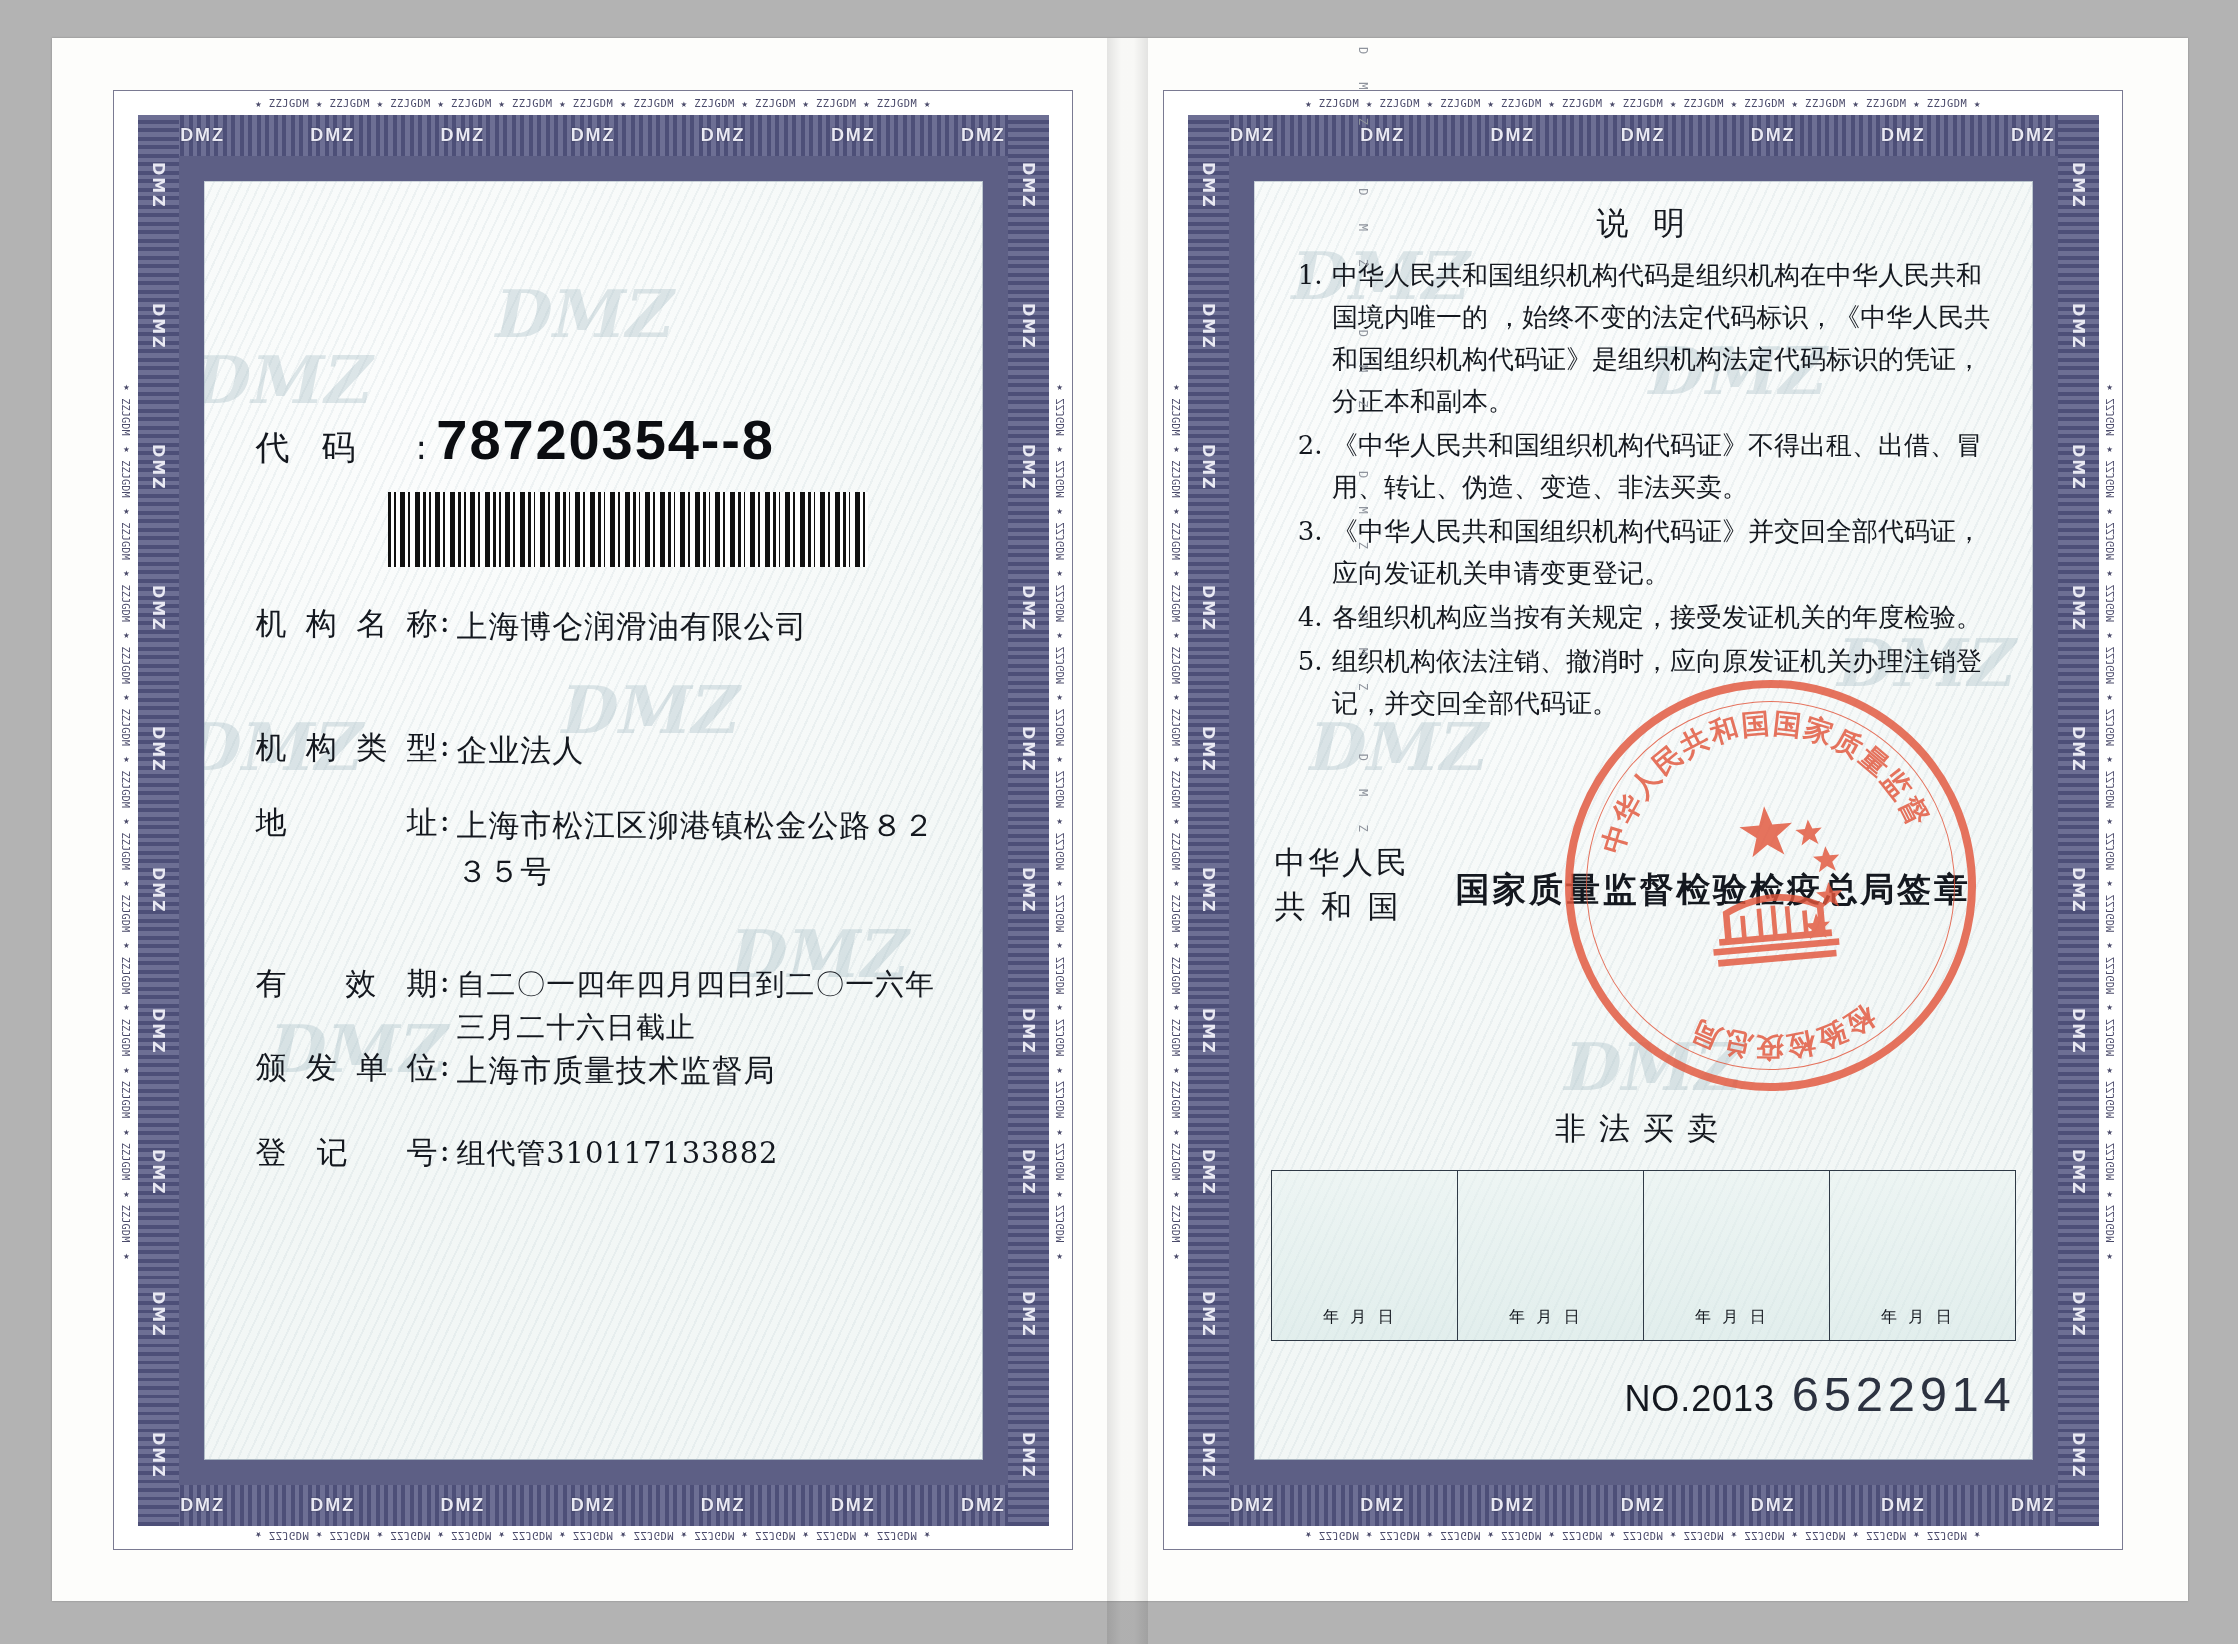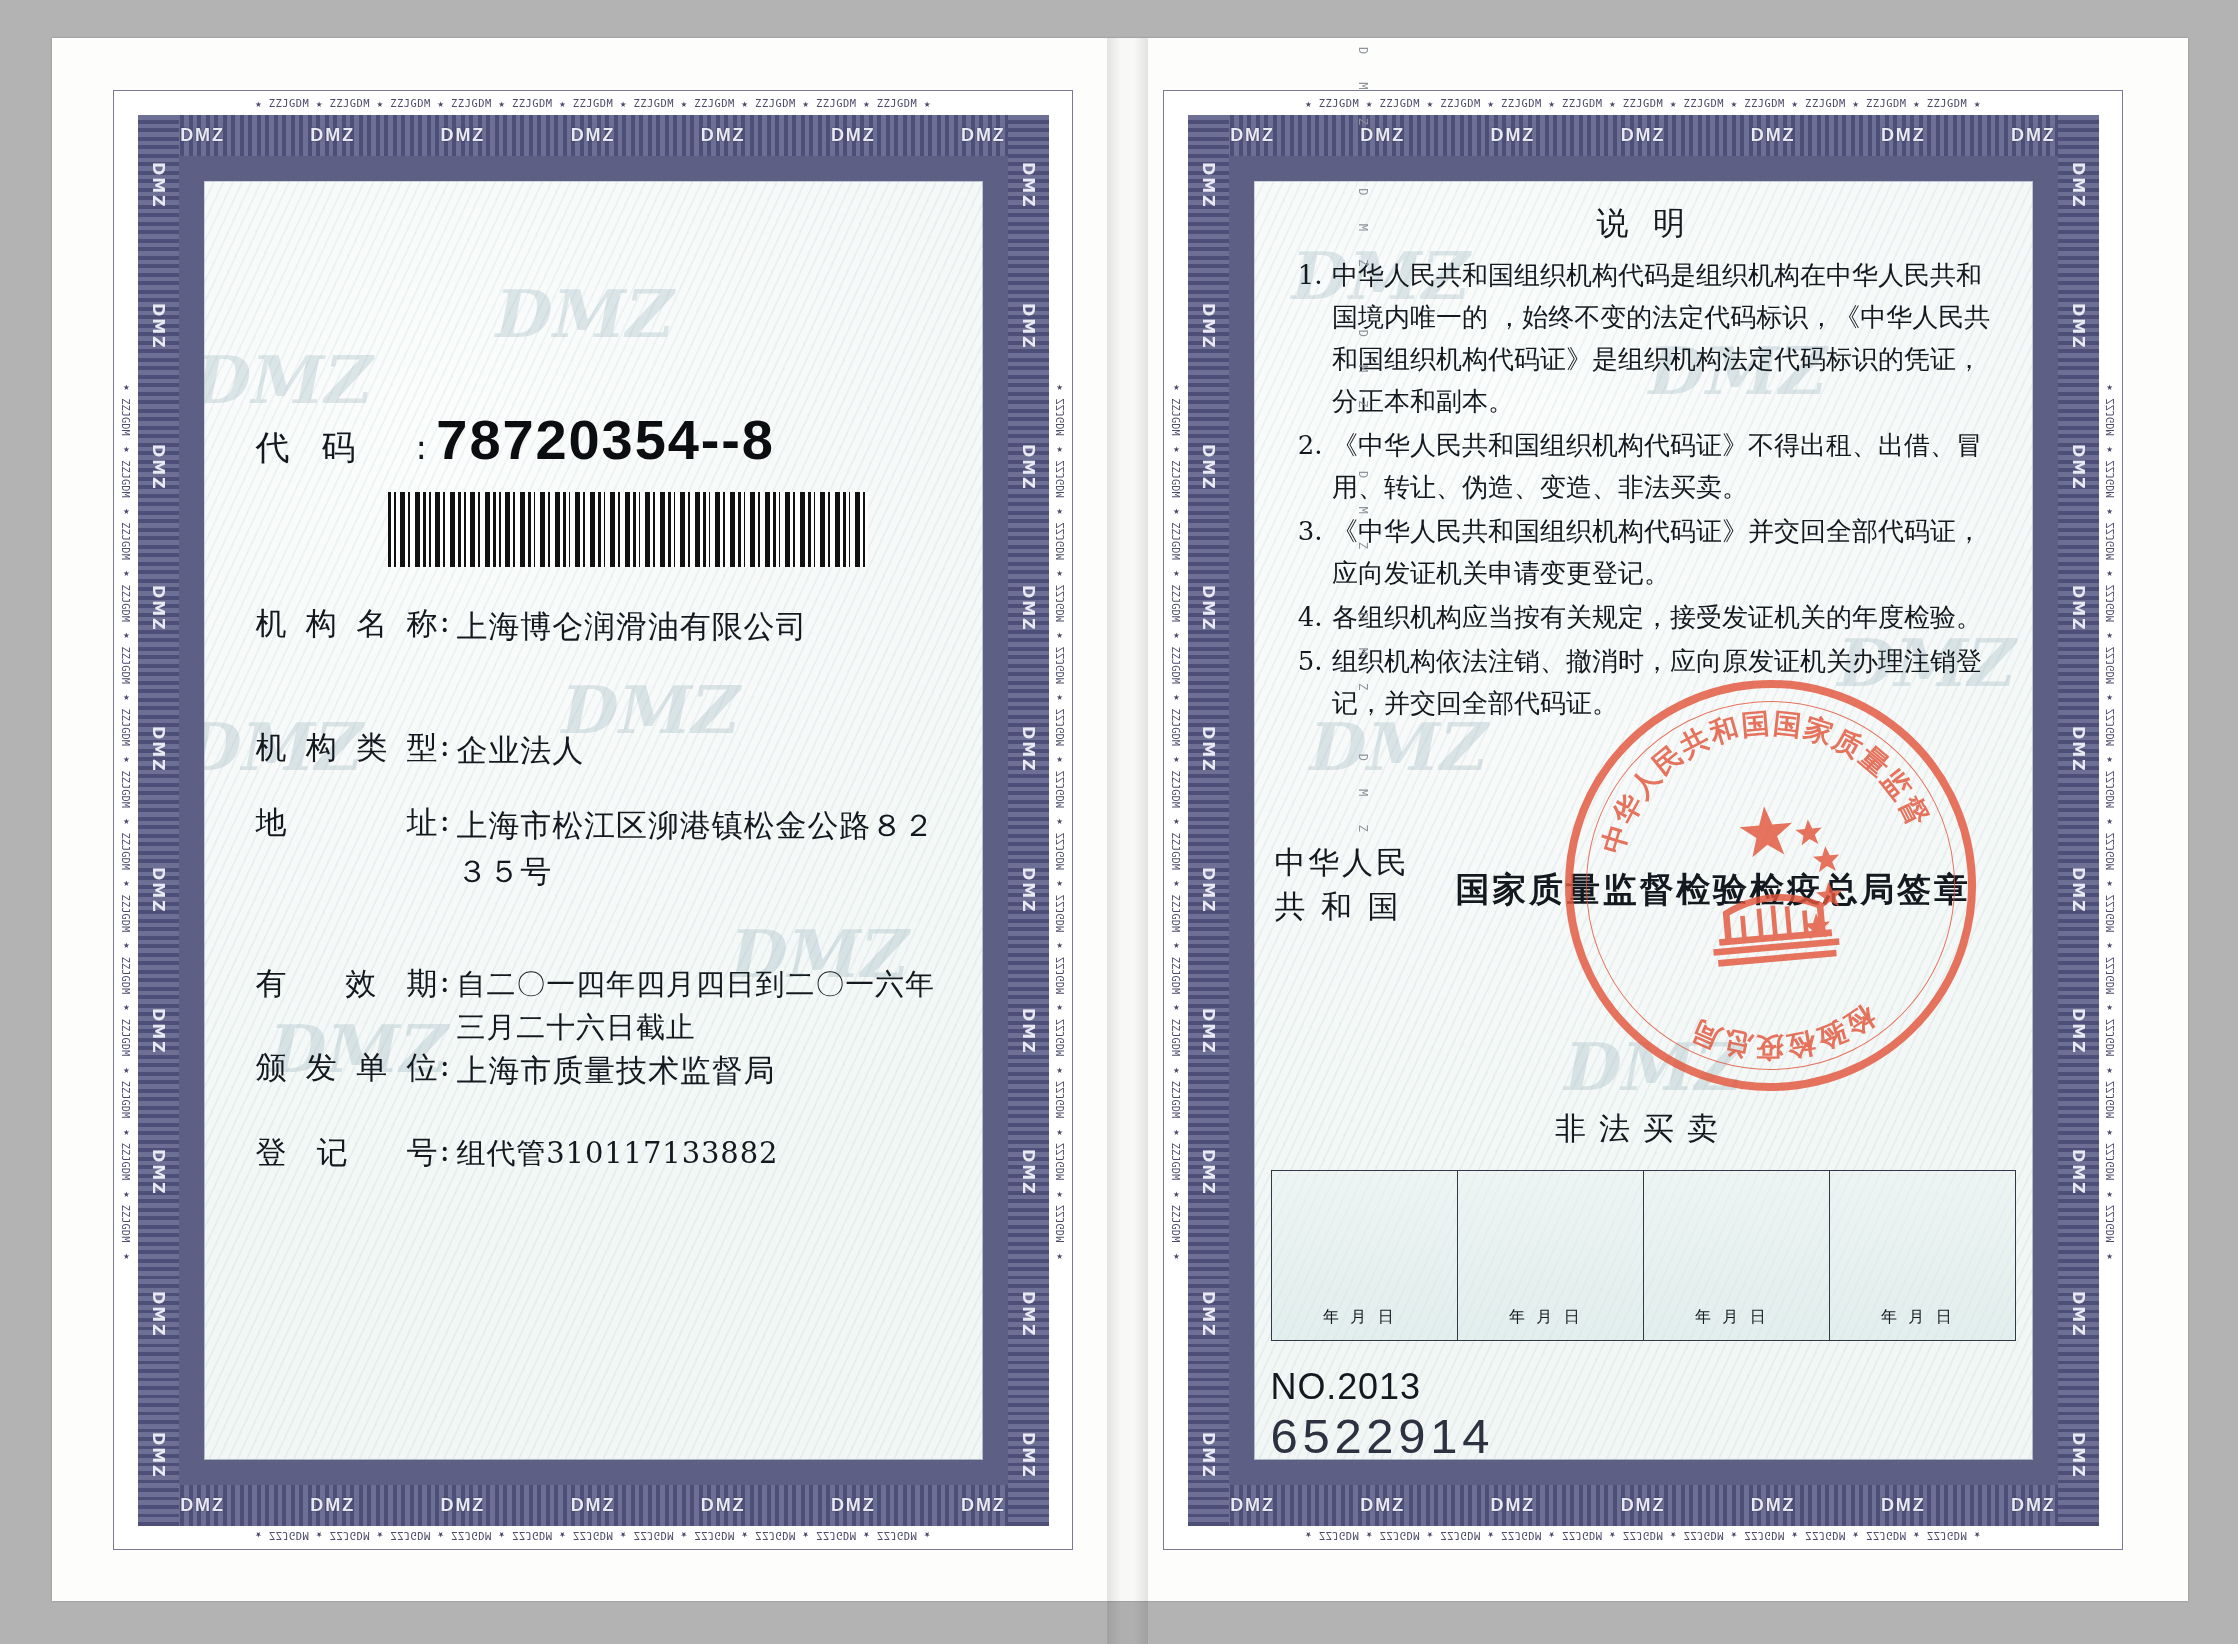--- a/index.html
+++ b/index.html
@@ -216,21 +216,21 @@
     background:linear-gradient(0deg,rgba(210,230,228,.5),rgba(232,243,241,.5));
   }
   .cell:last-child{border-right:none;}
   .cell .ymd{
     position:absolute;left:0;right:0;bottom:11.3px;text-align:center;
     font-family:"DejaVu Serif","Liberation Serif",serif;
     font-size:16px;letter-spacing:11.3px;color:#14181f;
   }
   .nobox{
     position:absolute;left:17px;right:17px;top:1185px;
-    display:flex;align-items:baseline;justify-content:flex-end;flex-direction:column;
+    display:flex;align-items:baseline;justify-content:flex-end;
   }
   .nolabel{
     font-family:"Liberation Sans",sans-serif;
     font-size:36px;color:#14181f;margin-right:17px;letter-spacing:0.9px;
   }
   .novalue{
     font-family:"Liberation Sans",sans-serif;
     font-size:49px;color:#2c3240;letter-spacing:4.7px;
   }
   

